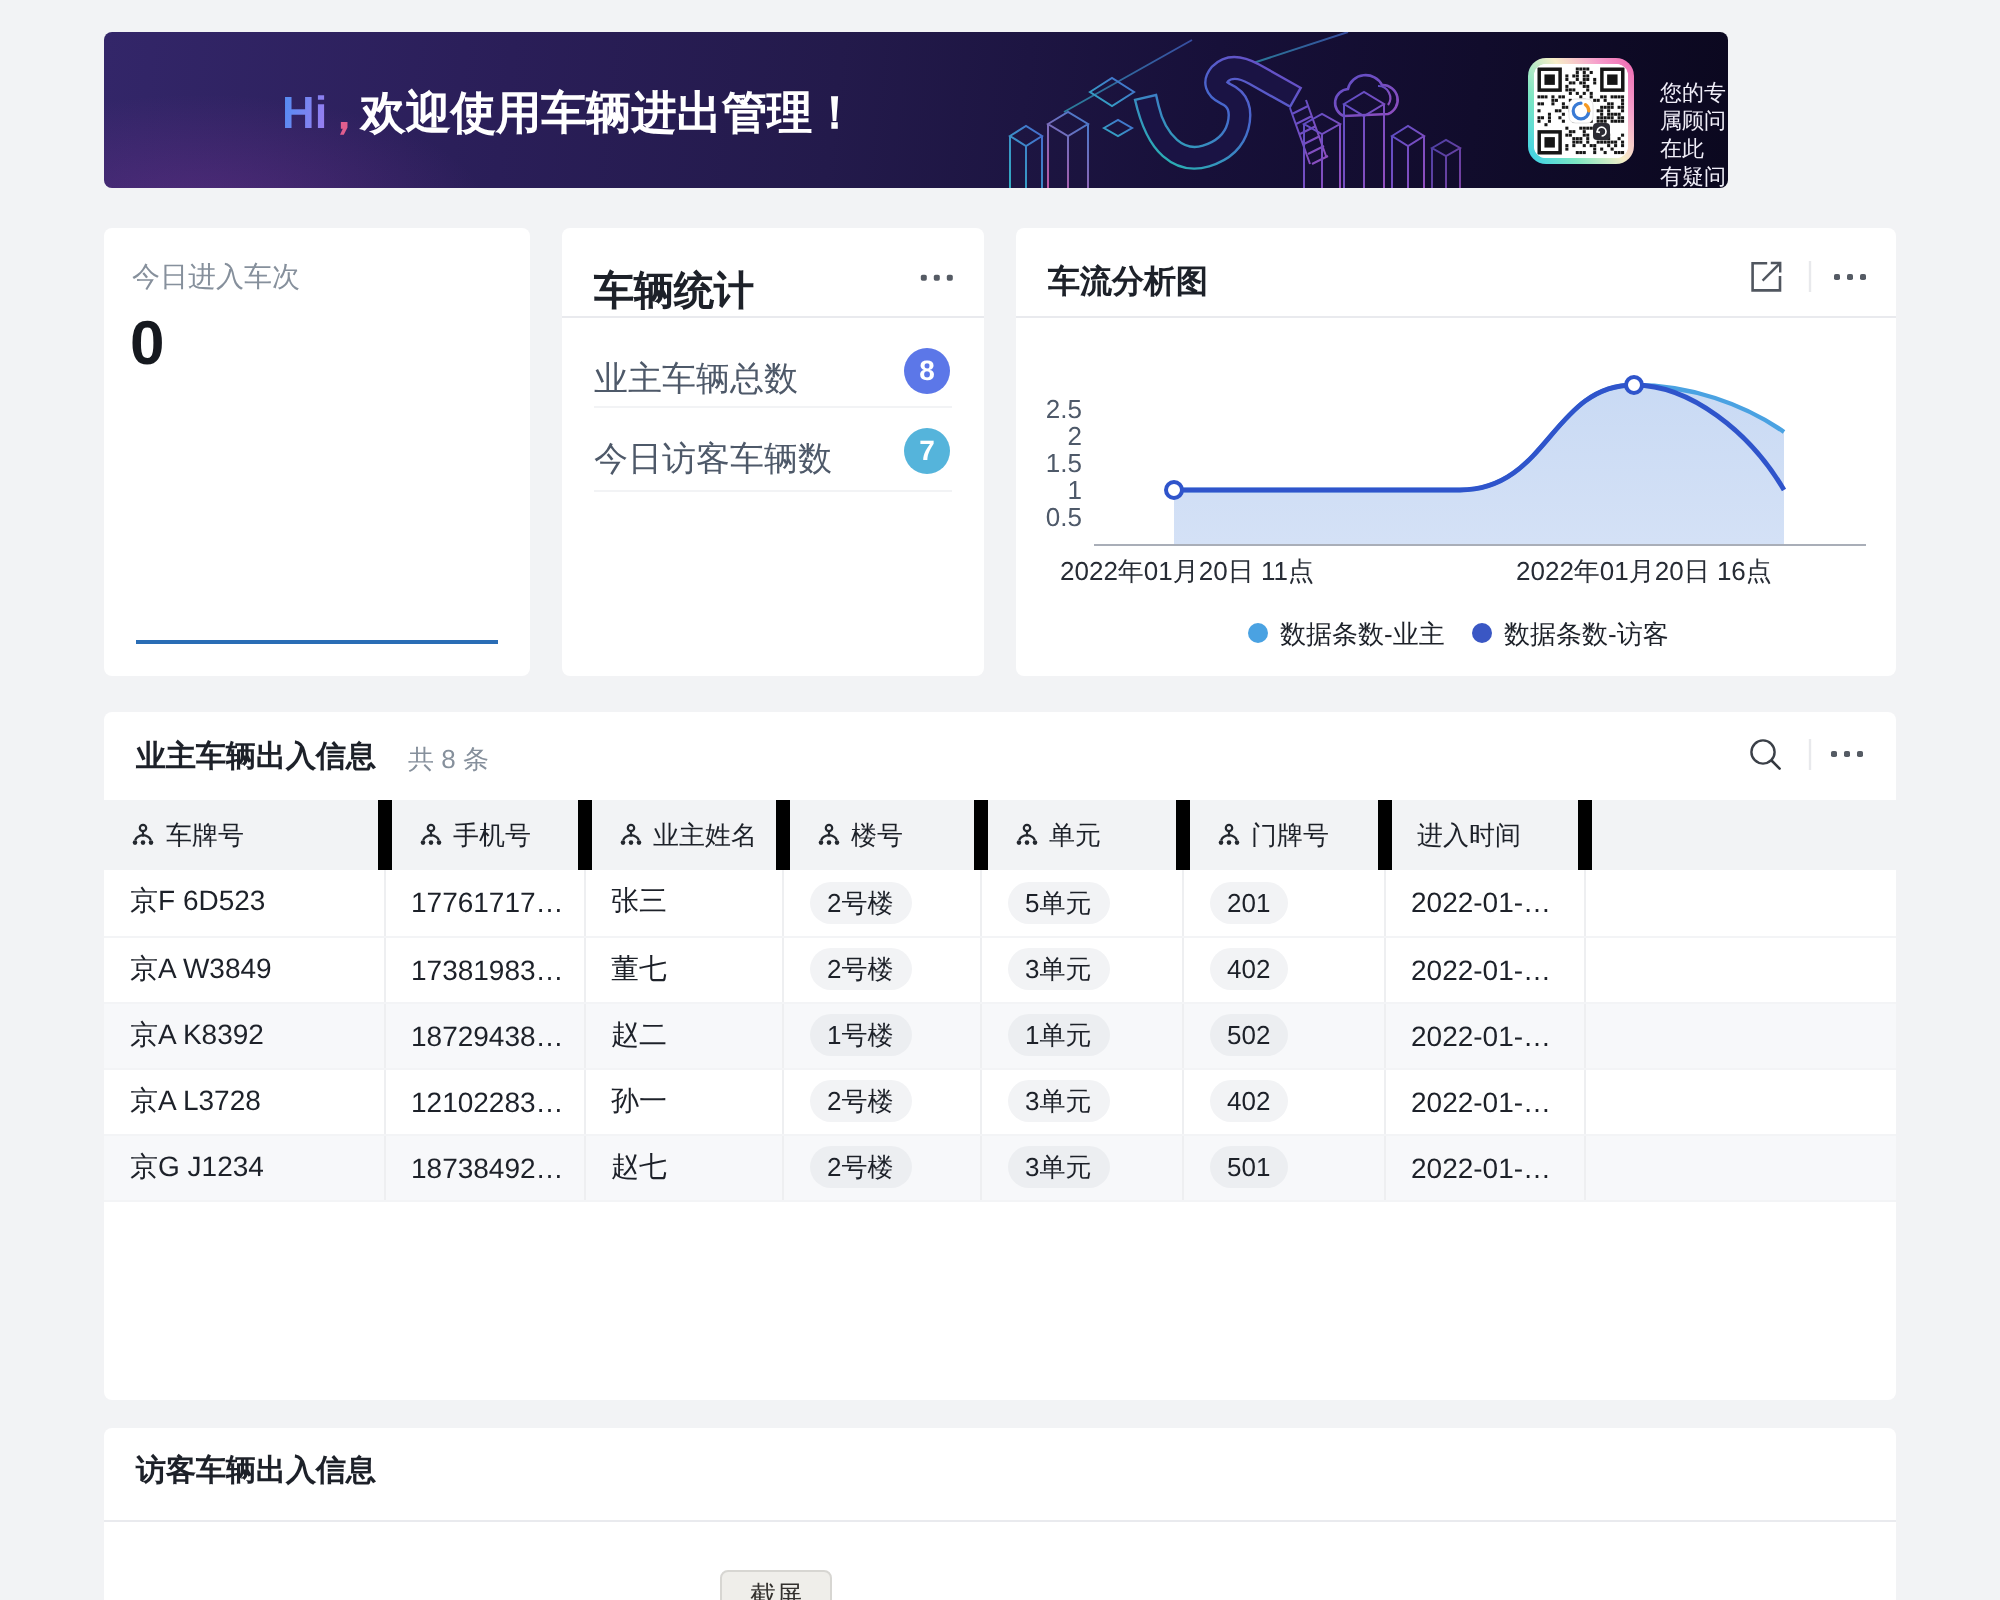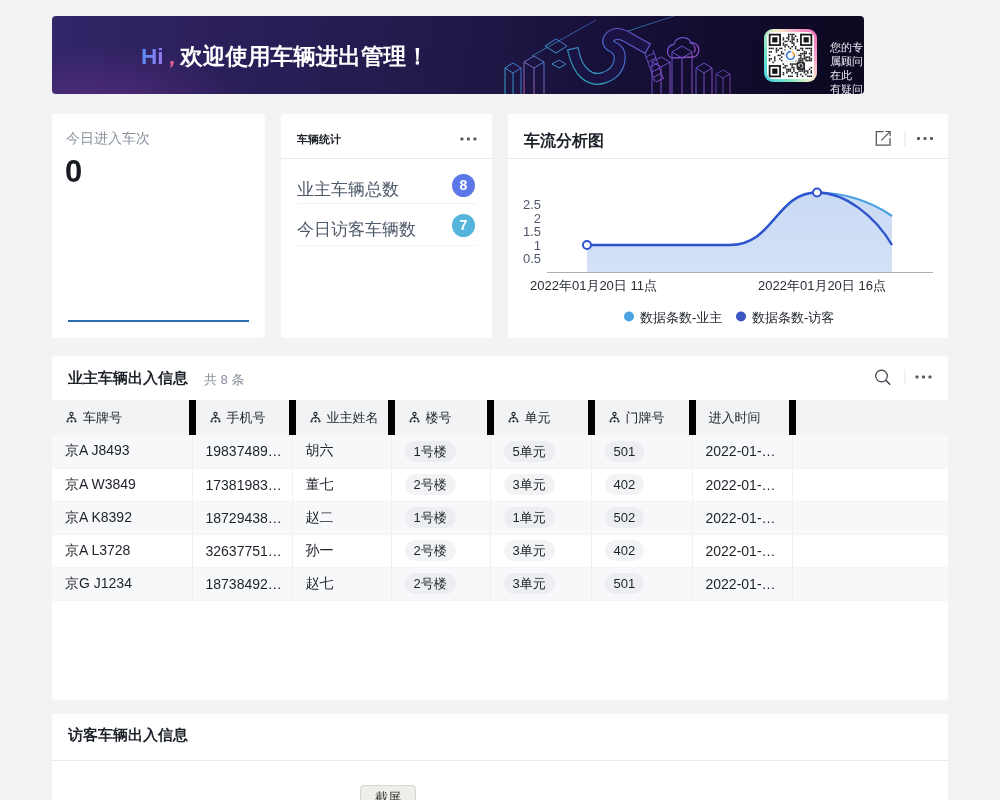--- a/index.html
+++ b/index.html
@@ -18,21 +18,21 @@
 #qr .inner { width:47px; height:47px; background:#fff; border-radius:6px; position:relative; overflow:hidden; }
 #qrtext { position:absolute; left:778px; top:24px; font-size:11px; color:#f0eef8; line-height:14px; }
 
 
 #card1 { left:52px; top:114px; width:213px; height:224px; }
 #card1 .lbl { position:absolute; left:14px; top:16px; font-size:14px; color:#86909c; }
 #card1 .num { position:absolute; left:13px; top:40px; font-size:31px; font-weight:bold; color:#16191f; }
 #card1 .bar { position:absolute; left:16px; top:206px; width:181px; height:2px; background:#2a6db5; }
 
 #card2 { left:281px; top:114px; width:211px; height:224px; }
-#card2 .hd { position:absolute; left:16px; top:18px; font-size:11px; font-weight:bold; color:#1d2129; }
+#card2 .hd { position:absolute; left:16px; top:18px; font-size:20px; font-weight:bold; color:#1d2129; }
 #card2 .div { position:absolute; left:0; width:211px; height:1px; background:#e9eaee; }
 #card2 .rowdiv { position:absolute; left:16px; width:179px; height:1px; background:#f2f3f5; }
 #card2 .rlbl { position:absolute; left:16px; font-size:17px; color:#4e5969; }
 #card2 .badge { position:absolute; left:452px; width:23px; height:23px; border-radius:50%; color:#fff; font-size:14px; font-weight:bold; text-align:center; line-height:23px; }
 
 #card3 { left:508px; top:114px; width:440px; height:224px; }
 #card3 .hd { position:absolute; left:16px; top:17px; font-size:16px; font-weight:bold; color:#1d2129; }
 #card3 .div { position:absolute; left:0; top:44px; width:440px; height:1px; background:#e9eaee; }
 
 
@@ -421,27 +421,27 @@
 <th><svg class="hicon" width="13" height="13" viewBox="0 0 13 13">
               <circle cx="6.5" cy="3" r="1.6" fill="none" stroke="#23272e" stroke-width="1.1"></circle>
               <path d="M6.5 4.6 V7.4 M6.5 6.4 C4.8 6.7 3 7.7 2.6 9.2 M6.5 6.4 C8.2 6.7 10 7.7 10.4 9.2" fill="none" stroke="#23272e" stroke-width="1.1"></path>
               <circle cx="2.5" cy="10.3" r="1.15" fill="#23272e"></circle>
               <circle cx="6.5" cy="10.3" r="1.15" fill="#23272e"></circle>
               <circle cx="10.5" cy="10.3" r="1.15" fill="#23272e"></circle>
             </svg>门牌号</th>
 <th>进入时间</th>
           <th></th>
 </tr>
-<tr class="alt">
-          <td>京A J8493</td>
-          <td>19837489…</td>
-          <td>胡六</td>
-          <td><span class="pill">1号楼</span></td>
+<tr>
+          <td>京F 6D523</td>
+          <td>17761717…</td>
+          <td>张三</td>
+          <td><span class="pill">2号楼</span></td>
           <td><span class="pill">5单元</span></td>
-          <td><span class="pill">501</span></td>
+          <td><span class="pill">201</span></td>
           <td>2022-01-…</td>
           <td></td>
         </tr>
 <tr>
           <td>京A W3849</td>
           <td>17381983…</td>
           <td>董七</td>
           <td><span class="pill">2号楼</span></td>
           <td><span class="pill">3单元</span></td>
           <td><span class="pill">402</span></td>
@@ -453,21 +453,21 @@
           <td>18729438…</td>
           <td>赵二</td>
           <td><span class="pill">1号楼</span></td>
           <td><span class="pill">1单元</span></td>
           <td><span class="pill">502</span></td>
           <td>2022-01-…</td>
           <td></td>
         </tr>
 <tr>
           <td>京A L3728</td>
-          <td>32637751…</td>
+          <td>12102283…</td>
           <td>孙一</td>
           <td><span class="pill">2号楼</span></td>
           <td><span class="pill">3单元</span></td>
           <td><span class="pill">402</span></td>
           <td>2022-01-…</td>
           <td></td>
         </tr>
 <tr class="alt">
           <td>京G J1234</td>
           <td>18738492…</td>

